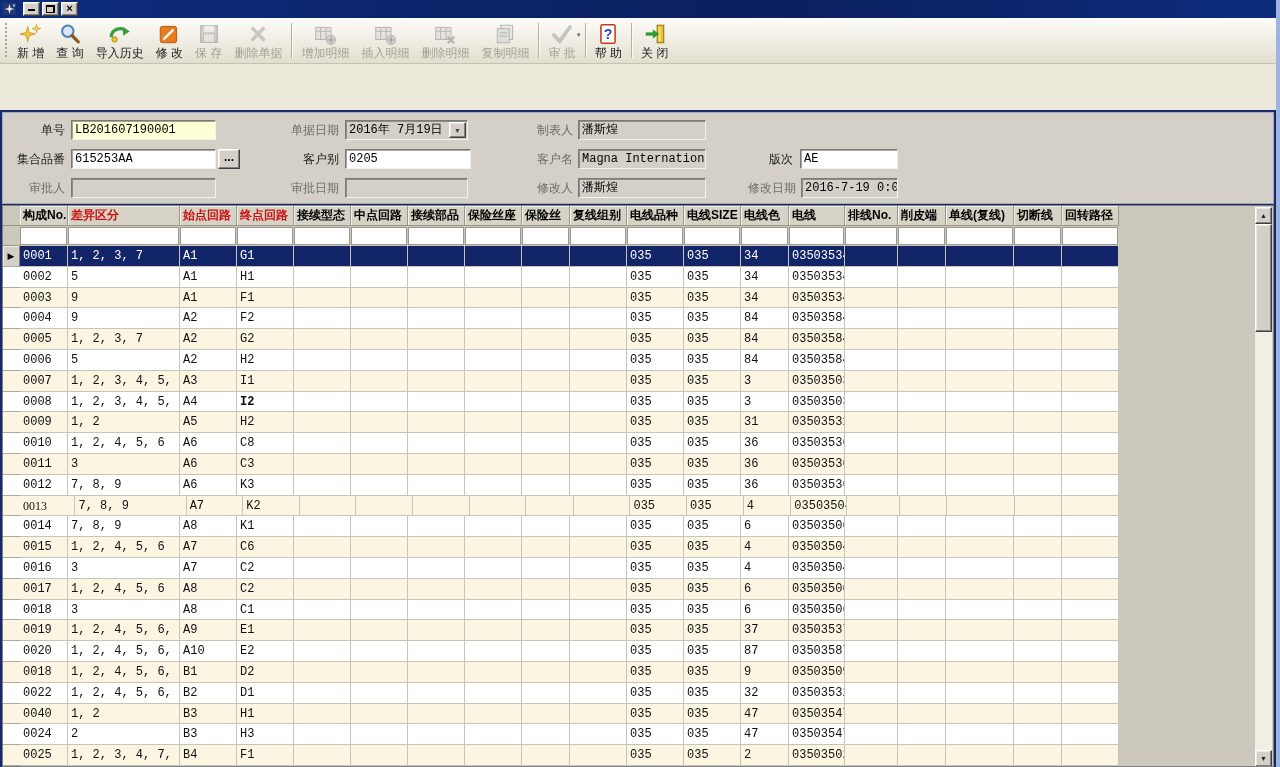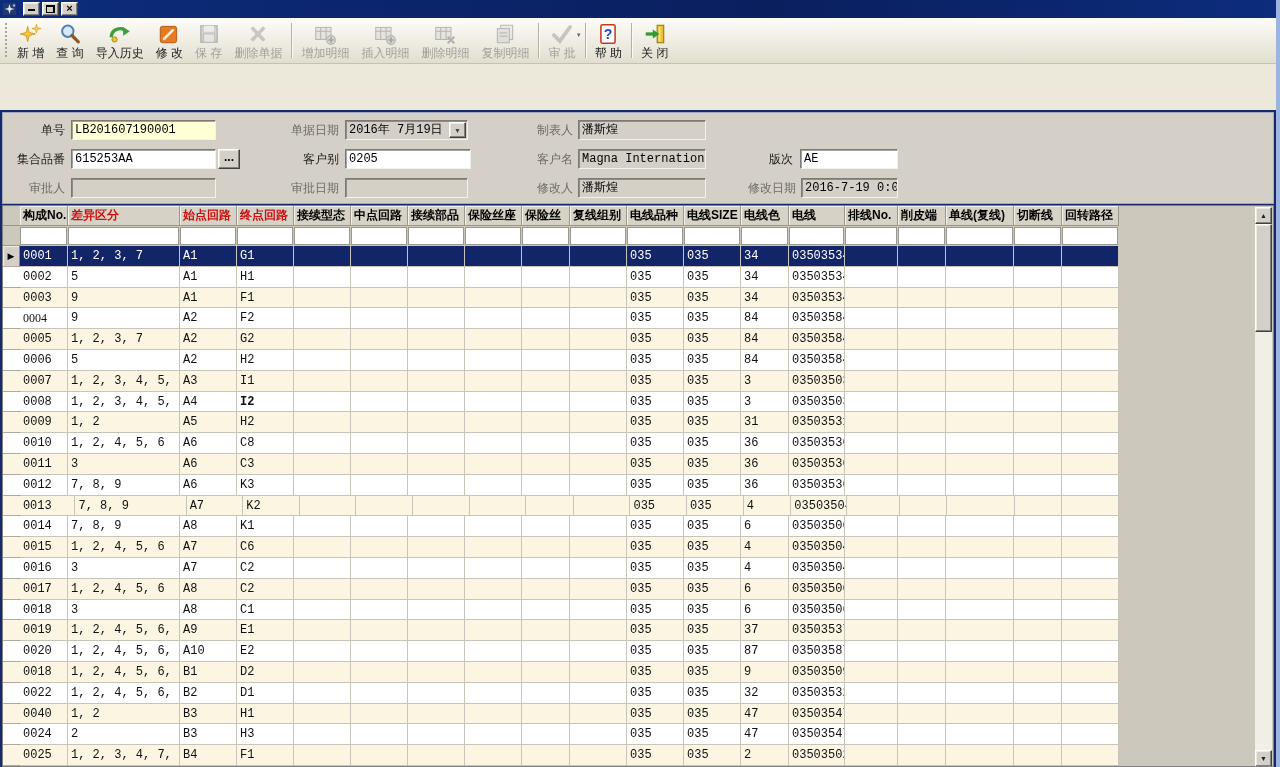--- a/index.html
+++ b/index.html
@@ -433,21 +433,21 @@
               <div class="gcell" style="width: 48px;">34</div>
               <div class="gcell" style="width: 56px;">03503534</div>
               <div class="gcell" style="width: 53px;"></div>
               <div class="gcell" style="width: 48px;"></div>
               <div class="gcell" style="width: 68px;"></div>
               <div class="gcell" style="width: 48px;"></div>
               <div class="gcell" style="width: 57px;"></div>
             </div>
             <div class="grow">
               <div class="gind"></div>
-              <div class="gcell" style="width: 48px; font-family: Liberation Serif, serif;">0004</div>
+              <div class="gcell" style="width: 48px;">0004</div>
               <div class="gcell" style="width: 112px;">9</div>
               <div class="gcell" style="width: 57px;">A2</div>
               <div class="gcell" style="width: 57px;">F2</div>
               <div class="gcell" style="width: 57px;"></div>
               <div class="gcell" style="width: 57px;"></div>
               <div class="gcell" style="width: 57px;"></div>
               <div class="gcell" style="width: 57px;"></div>
               <div class="gcell" style="width: 48px;"></div>
               <div class="gcell" style="width: 57px;"></div>
               <div class="gcell" style="width: 57px;">035</div>
@@ -631,21 +631,21 @@
               <div class="gcell" style="width: 48px;">36</div>
               <div class="gcell" style="width: 56px;">03503536</div>
               <div class="gcell" style="width: 53px;"></div>
               <div class="gcell" style="width: 48px;"></div>
               <div class="gcell" style="width: 68px;"></div>
               <div class="gcell" style="width: 48px;"></div>
               <div class="gcell" style="width: 57px;"></div>
             </div>
             <div class="grow cream">
               <div class="gind"></div>
-              <div class="gcell" style="width: 56px;">0013</div>
+              <div class="gcell" style="width: 56px; font-family: Liberation Serif, serif;">0013</div>
               <div class="gcell" style="width: 112px;">7, 8, 9</div>
               <div class="gcell" style="width: 57px;">A7</div>
               <div class="gcell" style="width: 57px;">K2</div>
               <div class="gcell" style="width: 57px;"></div>
               <div class="gcell" style="width: 57px;"></div>
               <div class="gcell" style="width: 57px;"></div>
               <div class="gcell" style="width: 57px;"></div>
               <div class="gcell" style="width: 48px;"></div>
               <div class="gcell" style="width: 57px;"></div>
               <div class="gcell" style="width: 57px;">035</div>

